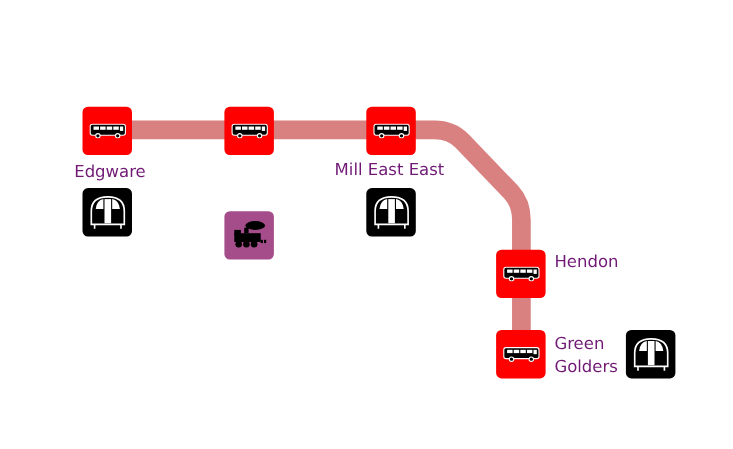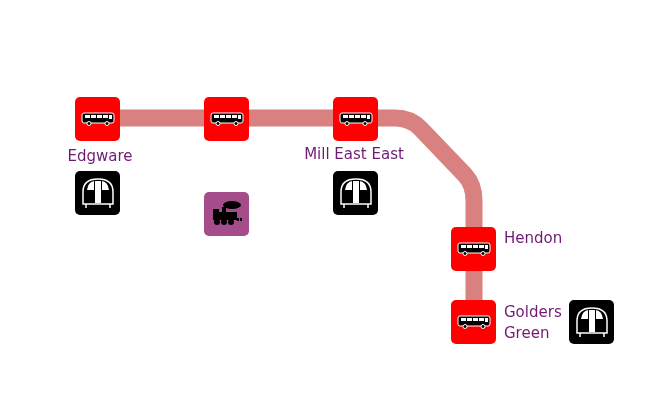--- a/index.html
+++ b/index.html
@@ -121,22 +121,22 @@
     <rect x="4" y="3" width="5" height="3" fill="#fff"></rect>
       <rect x="10" y="3" width="5" height="3" fill="#fff"></rect>
     <rect x="16" y="3" width="5" height="3" fill="#fff"></rect>
       <rect x="22" y="3" width="5" height="3" fill="#fff"></rect>
     <rect x="28" y="3" width="3" height="4" fill="#fff"></rect>
     <circle cx="8" cy="11.5" r="2" fill="#000" stroke="#fff"></circle>
       <circle cx="26" cy="11.5" r="2" fill="#000" stroke="#fff"></circle>
   </svg>
 </div>
 <div class="label" style="left:504px;top:302px;">
+  <div>Green</div>
   <div>Golders</div>
-  <div>Green</div>
 </div>
 <div class="box tube" style="left:569px;top:300px;">
   <svg width="36" height="34" viewBox="0 0 36 34">
     <path d="M3 28 L3 16 Q3 3 18 3 Q33 3 33 16 L33 28 Z" fill="none" stroke="#fff" stroke-width="1.5"></path>
     <path d="M7 14 Q8 6 14 5 L14 14 Z" fill="#fff"></path>
       <path d="M29 14 Q28 6 22 5 L22 14 Z" fill="#fff"></path>
     <rect x="15" y="5" width="6" height="22" fill="#fff"></rect>
     <path d="M6 28 L6 32 M30 28 L30 32" stroke="#fff" stroke-width="1.5"></path>
   </svg>
 </div>

